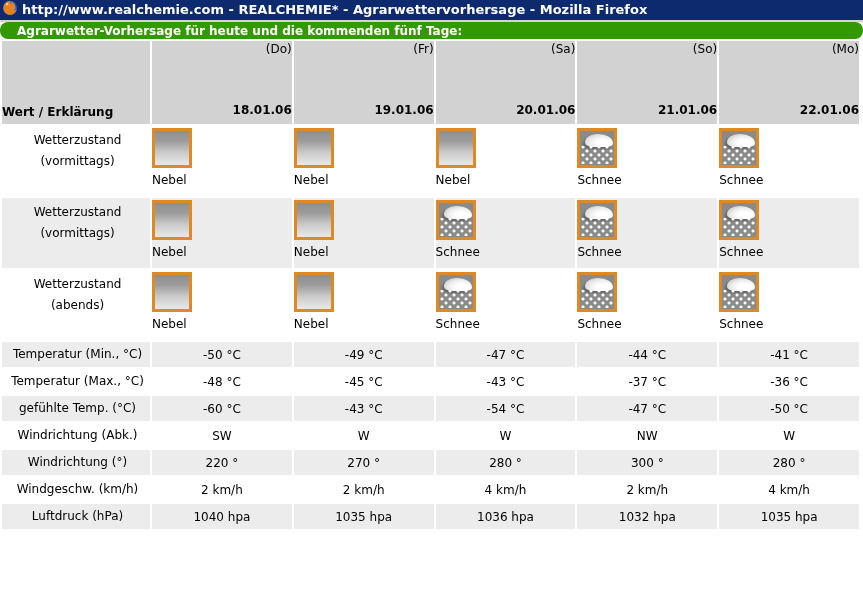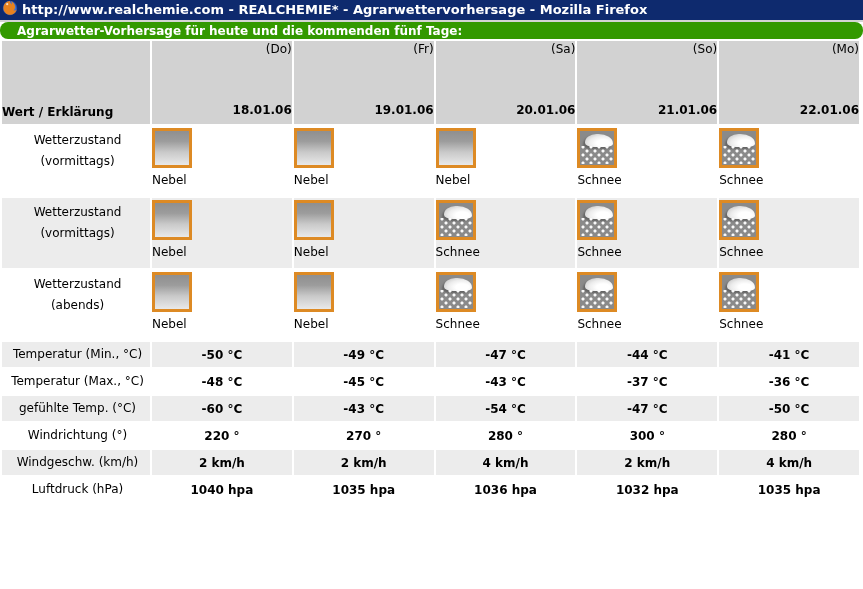--- a/index.html
+++ b/index.html
@@ -40,21 +40,21 @@
   }
   thead th.corner{text-align:left;font-weight:bold;}
   thead .day{font-weight:normal;line-height:17px;}
   thead .date{font-weight:bold;line-height:17px;margin-top:44px;}
   tbody td{padding:0;vertical-align:middle;}
   tbody tr:nth-child(odd) td{background:#ffffff;}
   tbody tr:nth-child(even) td{background:var(--row-shaded-bg,#ececec);}
   td.label-cell{
     text-align:center;padding:2px 2px 2px 5px;line-height:21px;white-space:nowrap;
   }
-  td.val{text-align:center;height:21px;font-weight:bold;}
+  td.val{text-align:center;height:21px;}
   tr.weather-row td{height:64px;vertical-align:top;}
   tr.weather-row td.label-cell{padding-top:4px;}
   tr.row-tall td{height:40px;}
   td.wcell{text-align:left;padding-top:2px;}
   
   .wicon{
     display:inline-block;width:34px;height:34px;
     border:3px solid var(--icon-border,#dd8a24);
     position:relative;overflow:hidden;
   }
@@ -239,20 +239,28 @@
           <td class="label-cell">gefühlte Temp. (°C)</td>
           <td class="val">-60 °C</td>
           <td class="val">-43 °C</td>
           <td class="val">-54 °C</td>
           <td class="val">-47 °C</td>
           <td class="val">-50 °C</td>
         </tr>
 
 
 
+        <tr>
+          <td class="label-cell">Windrichtung (Abk.)</td>
+          <td class="val">SW</td>
+          <td class="val">W</td>
+          <td class="val">W</td>
+          <td class="val">NW</td>
+          <td class="val">W</td>
+        </tr>
 
         <tr>
           <td class="label-cell">Windrichtung (°)</td>
           <td class="val">220 °</td>
           <td class="val">270 °</td>
           <td class="val">280 °</td>
           <td class="val">300 °</td>
           <td class="val">280 °</td>
         </tr>
 

